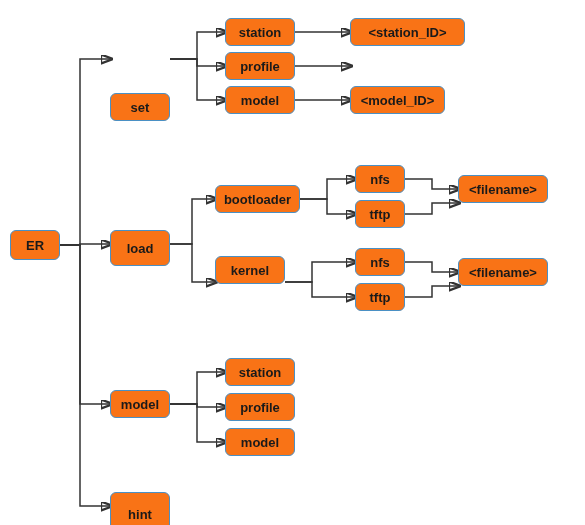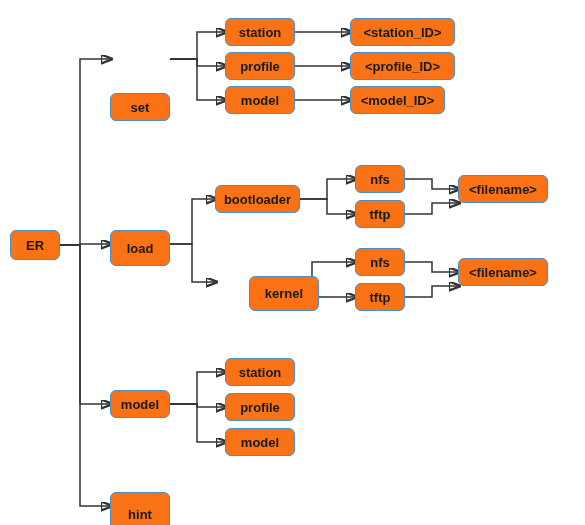--- a/index.html
+++ b/index.html
@@ -102,25 +102,24 @@
   </svg>
 
 <div class="node" style="left: 10px; top: 230px; width: 50px; height: 30px;">ER</div>
     <div class="node" style="left: 110px; top: 45px; width: 60px; height: 28px; margin-top: 48px;">set</div>
     <div class="node" style="left: 110px; top: 230px; width: 60px; height: 36px;">load</div>
     <div class="node" style="left: 110px; top: 390px; width: 60px; height: 28px;">model</div>
     <div class="node" style="left: 110px; top: 492px; width: 60px; height: 44px;">hint</div>
     <div class="node" style="left: 225px; top: 18px; width: 70px; height: 28px;">station</div>
     <div class="node" style="left: 225px; top: 52px; width: 70px; height: 28px;">profile</div>
     <div class="node" style="left: 225px; top: 86px; width: 70px; height: 28px;">model</div>
-    <div class="node" style="left: 350px; top: 18px; width: 105px; height: 28px;">&lt;station_ID&gt;</div>
-    <div class="node" style="left: 350px; top: 52px; width: 105px; height: 28px;">&lt;profile_ID&gt;</div>
+    <div class="node" style="left: 350px; top: 18px; width: 115px; height: 28px;">&lt;station_ID&gt;</div>
     <div class="node" style="left: 350px; top: 86px; width: 95px; height: 28px;">&lt;model_ID&gt;</div>
     <div class="node" style="left: 215px; top: 185px; width: 85px; height: 28px;">bootloader</div>
-    <div class="node" style="left: 215px; top: 276px; width: 70px; height: 35px; margin-left: 34px;">kernel</div>
+    <div class="node" style="left: 215px; top: 256px; width: 70px; height: 28px;">kernel</div>
     <div class="node" style="left: 355px; top: 165px; width: 50px; height: 28px;">nfs</div>
     <div class="node" style="left: 355px; top: 200px; width: 50px; height: 28px;">tftp</div>
     <div class="node" style="left: 355px; top: 248px; width: 50px; height: 28px;">nfs</div>
     <div class="node" style="left: 355px; top: 283px; width: 50px; height: 28px;">tftp</div>
     <div class="node" style="left: 458px; top: 175px; width: 90px; height: 28px;">&lt;filename&gt;</div>
     <div class="node" style="left: 458px; top: 258px; width: 90px; height: 28px;">&lt;filename&gt;</div>
     <div class="node" style="left: 225px; top: 358px; width: 70px; height: 28px;">station</div>
     <div class="node" style="left: 225px; top: 393px; width: 70px; height: 28px;">profile</div>
     <div class="node" style="left: 225px; top: 428px; width: 70px; height: 28px;">model</div>
   </div>

